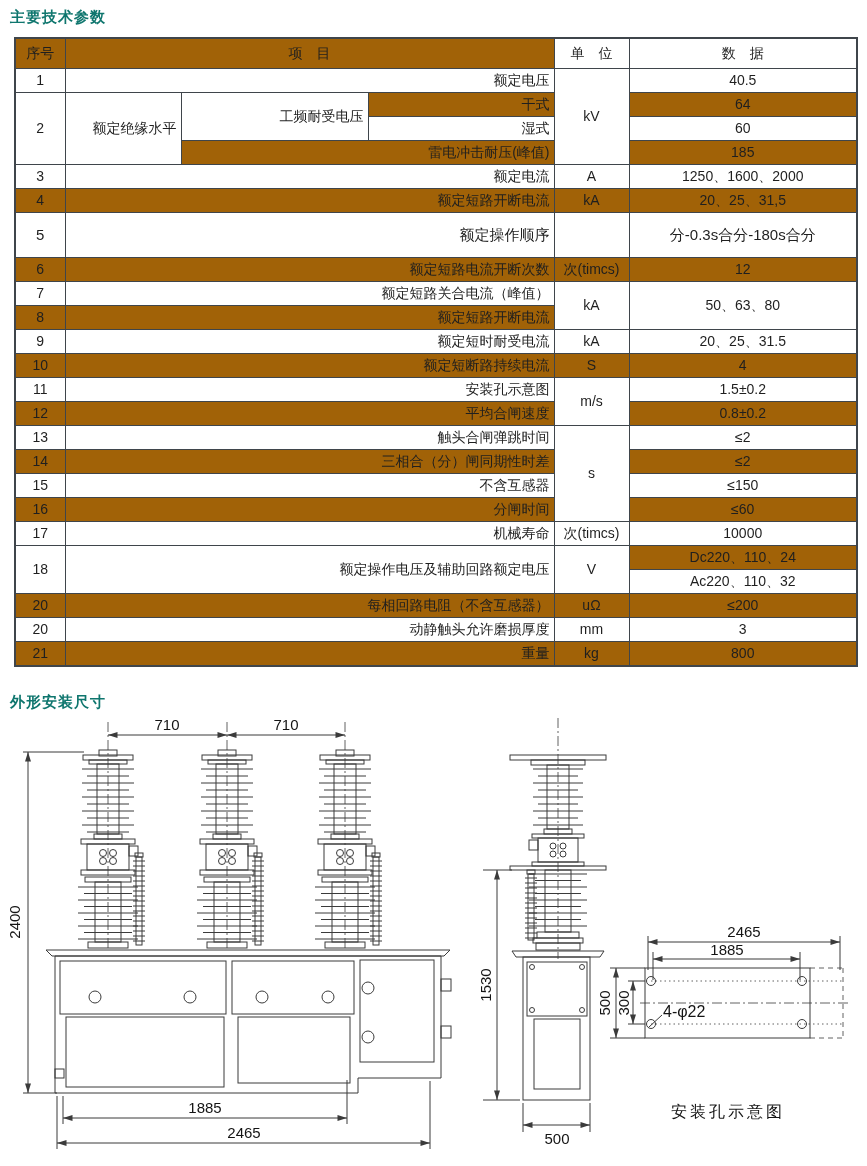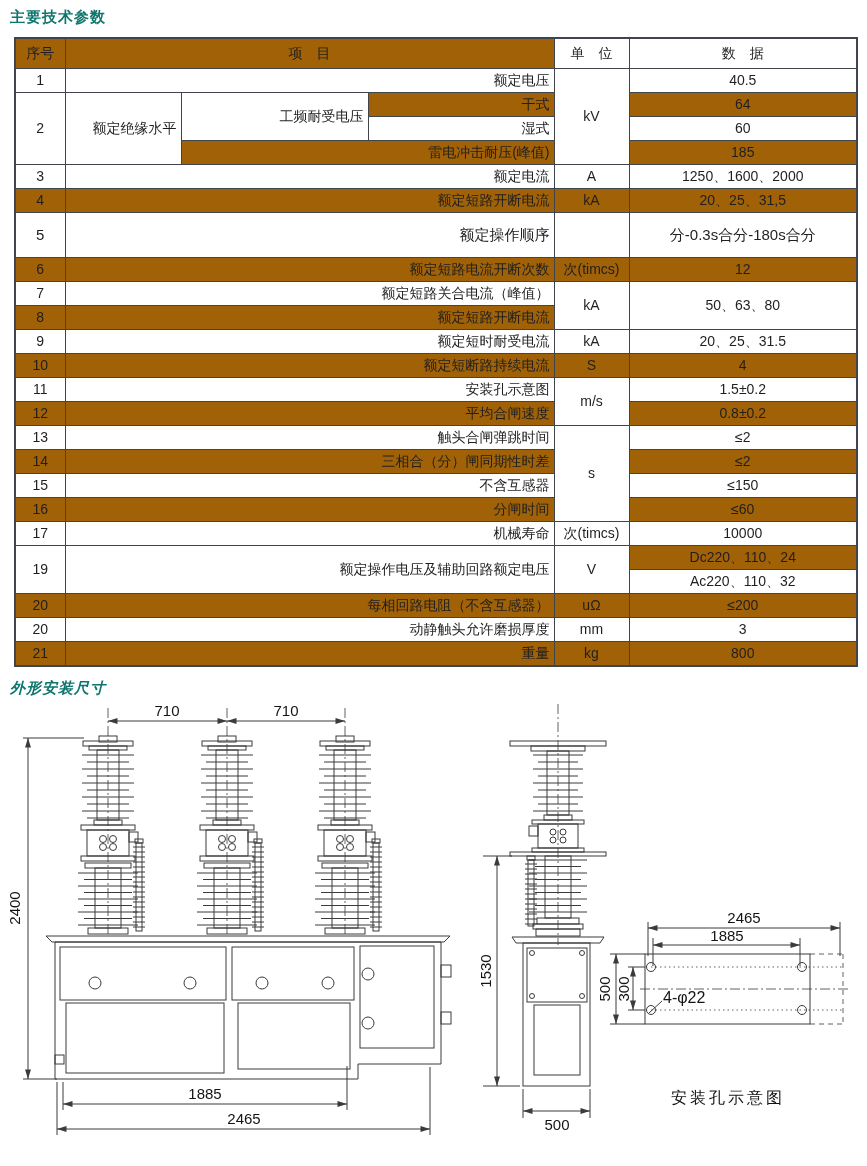--- a/index.html
+++ b/index.html
@@ -1,18 +1,18 @@
 <!DOCTYPE html>
 <html><head>
 <meta charset="utf-8">
 <style>
   html,body{margin:0;padding:0;background:#fff;}
   body{width:867px;font-family:"Liberation Sans","DejaVu Sans",sans-serif;color:#1f1f1f;}
   .sec-title{color:#0f766e;font-weight:bold;font-size:15px;letter-spacing:1px;margin:8px 0 10px 10px;}
-  .sec-title.second{margin-top:12px;margin-bottom:2px;font-style:italic;}
+  .sec-title.second{margin-top:26px;margin-bottom:2px;}
   table.ptable{border-collapse:collapse;margin-left:14px;width:842px;table-layout:fixed;
     font-size:14px;border:2px solid #3f454b;}
   .ptable td{border:1px solid #3f454b;text-align:center;padding:1px 4px;height:21px;line-height:1.15;overflow:hidden;}
   .ptable tr.hrow td{height:27px;}
   .ptable tr.r5row td{height:42px;font-size:15px;}
   .ptable td.l{text-align:right;padding-left:19px;}
   .ptable td.t{background:#a16207;}
   .drwrap{margin-top:4px;}
   .dr line,.dr path,.dr rect,.dr circle,.dr polygon{stroke:#3b3b3b;fill:none;stroke-width:1;}
   .dr .cl{stroke-dasharray:10 3 2 3;stroke-width:0.8;}
@@ -143,21 +143,21 @@
     <td class="l t" colspan="3">分闸时间</td>
     <td class="t">≤60</td>
   </tr>
   <tr>
     <td>17</td>
     <td class="l" colspan="3">机械寿命</td>
     <td>次(timcs)</td>
     <td>10000</td>
   </tr>
   <tr>
-    <td rowspan="2">19</td>
+    <td rowspan="2">18</td>
     <td class="l" colspan="3" rowspan="2">额定操作电压及辅助回路额定电压</td>
     <td rowspan="2">V</td>
     <td class="t">Dc220、110、24</td>
   </tr>
   <tr>
     <td>Ac220、110、32</td>
   </tr>
   <tr>
     <td class="t">20</td>
     <td class="l t" colspan="3">每相回路电阻（不含互感器）</td>

